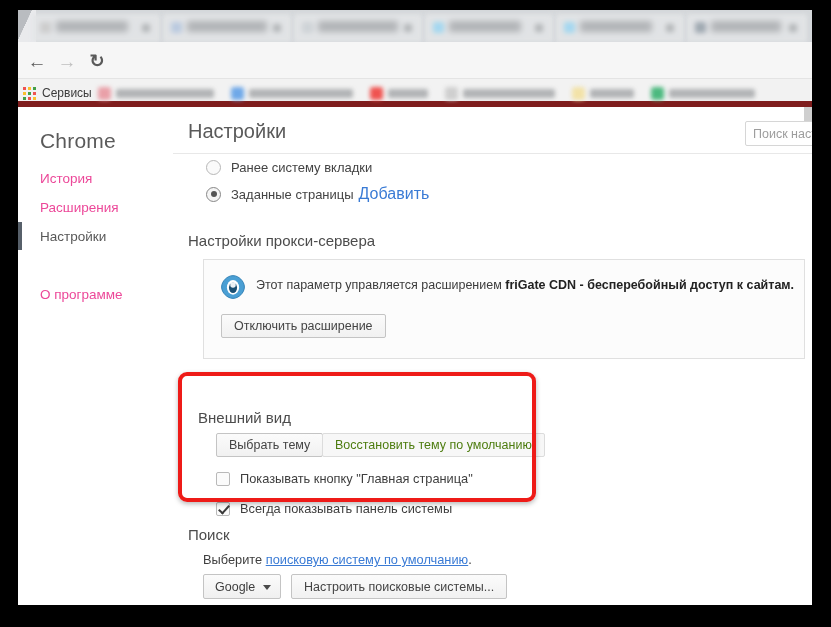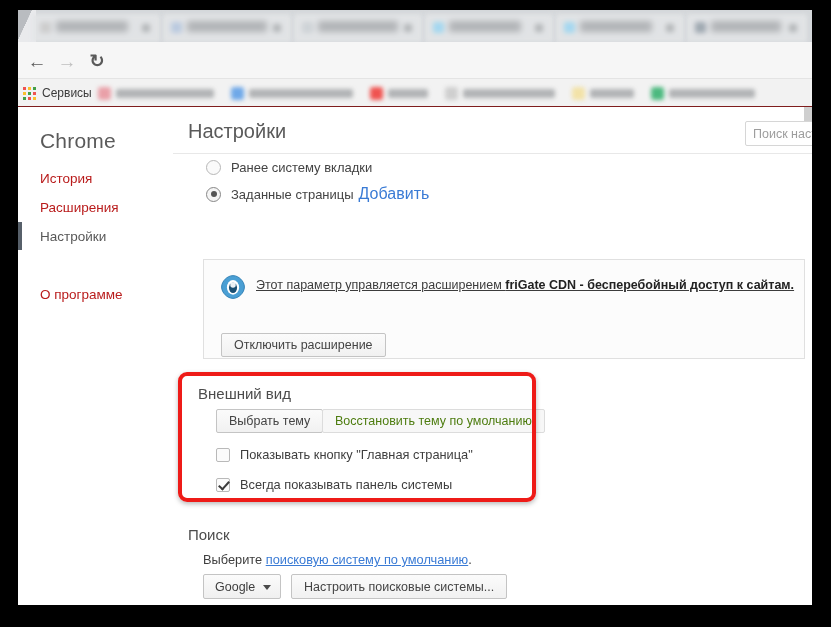--- a/index.html
+++ b/index.html
@@ -113,21 +113,21 @@
     color: #2b2b2b;
     white-space: nowrap;
   }
   #url-text .scheme { color: #9c9c9c; }
 
   
   #bookmarks {
     position: absolute; left: 0; top: 69px;
     width: 794px; height: 28px;
     background: #f2f2f2;
-    border-bottom: 1px solid #7f1d1d;
+    border-bottom: 6px solid #7f1d1d;
   }
   #bm-apps {
     position: absolute; left: 5px; top: 5px;
     height: 18px;
     display: flex; align-items: center;
   }
   #apps-grid {
     width: 13px; height: 13px;
     display: grid;
     grid-template-columns: repeat(3, 3px);
@@ -162,21 +162,21 @@
     background: #ffffff;
   }
   #brand {
     position: absolute; left: 22px; top: 22px;
     font-size: 21px; color: #5a5a5a; font-weight: 400;
     letter-spacing: .2px;
   }
   .side-item {
     position: absolute; left: 22px;
     font-size: 13.5px;
-    color: #b91c1c;
+    color: #ec4899;
     white-space: nowrap;
   }
   .side-item.active { color: #585858; }
   #si-0 { top: 64px; }
   #si-1 { top: 93px; }
   #si-2 { top: 122px; }
   #si-3 { top: 180px; }
   #active-marker {
     position: absolute; left: -7px; top: 115px;
     width: 11px; height: 28px;
@@ -268,25 +268,24 @@
     background: #fcfcfc;
   }
   #frigate-icon {
     position: absolute; left: 16px; top: 14px;
     width: 26px; height: 26px;
   }
   #proxy-msg {
     position: absolute; left: 52px; top: 18px;
     font-size: 12.5px; color: #3c3c3c;
     white-space: nowrap;
-    text-decoration: underline;
   }
   #proxy-msg b { font-weight: 700; color: #222; }
   #btn-disable-ext {
-    position: absolute; left: 17px; top: 54px; margin-top: 19px;
+    position: absolute; left: 17px; top: 54px;
   }
 
   .btn {
     display: inline-flex; align-items: center; justify-content: center;
     height: 24px;
     padding: 0 12px;
     font-family: "Liberation Sans", sans-serif;
     font-size: 12.5px;
     color: #444444;
     background: linear-gradient(#fbfbfb, #f1f1f1);
@@ -308,21 +307,21 @@
     width: 358px; height: 130px;
     border: 4px solid #ee1b18;
     border-radius: 9px;
     background: transparent;
     box-shadow: 0 2px 5px rgba(0,0,0,.28);
     pointer-events: none;
   }
 
   
   #appearance {
-    position: absolute; left: 10px; top: 214px;
+    position: absolute; left: 10px; top: 238px;
     width: 348px; height: 122px;
   }
   #btn-pick-theme { position: absolute; left: 33px; top: 41px; }
   #btn-reset-theme { position: absolute; left: 139px; top: 41px; }
 
   .cb-row { position: absolute; left: 33px; display: flex; align-items: center; }
   #cb-home { top: 79px; }
   #cb-bookmarks { top: 109px; }
   .checkbox {
     width: 14px; height: 14px;
@@ -496,20 +495,21 @@
               <span class="radio"></span>
               <span class="radio-label">Ранее систему вкладки</span>
             </div>
             <div class="radio-row row" id="radio-1">
               <span class="radio checked"></span>
               <span class="radio-label">Заданные страницы</span>
               <span class="inline-link">Добавить</span>
             </div>
           </div>
 
+          <div class="section-title" id="title-proxy">Настройки прокси-сервера</div>
 
           <div id="proxy-box">
             <svg id="frigate-icon" viewBox="0 0 32 32">
               <path d="M16 2 C23 2 30 9 30 16 C30 23 23 30 16 30 C9 30 2 23 2 16 C2 9 9 2 16 2 Z" fill="#4a9fd4" stroke="#2f7fb5" stroke-width="1.2"></path>
               <ellipse cx="16" cy="16.5" rx="7.5" ry="9" fill="#ffffff"></ellipse>
               <ellipse cx="16" cy="17" rx="5" ry="6.4" fill="#1b4f72"></ellipse>
               <ellipse cx="16" cy="13.5" rx="3.4" ry="3.4" fill="#ffffff" opacity=".92"></ellipse>
             </svg>
             <div id="proxy-msg"><span>Этот параметр управляется расширением </span><b>friGate CDN - бесперебойный доступ к сайтам.</b></div>
             <div class="btn" id="btn-disable-ext">Отключить расширение</div>

